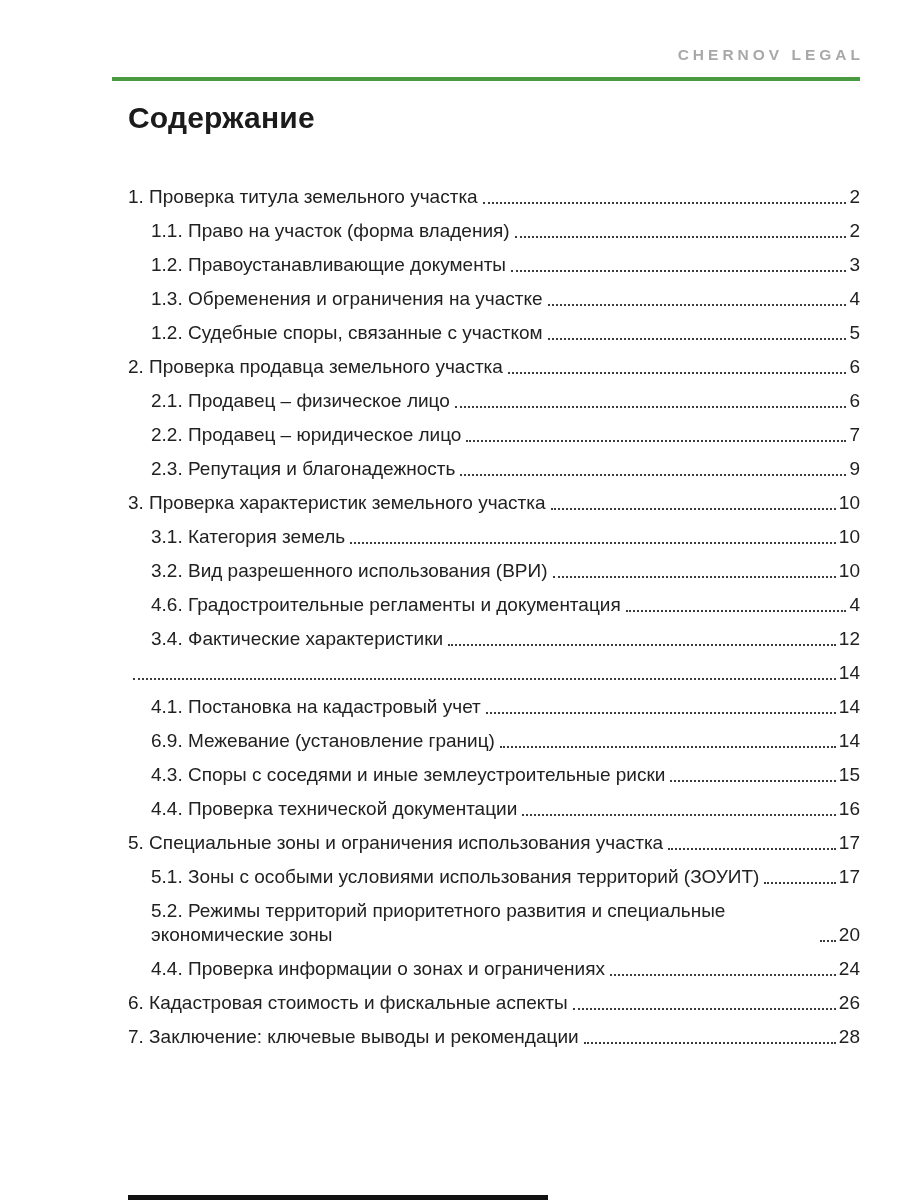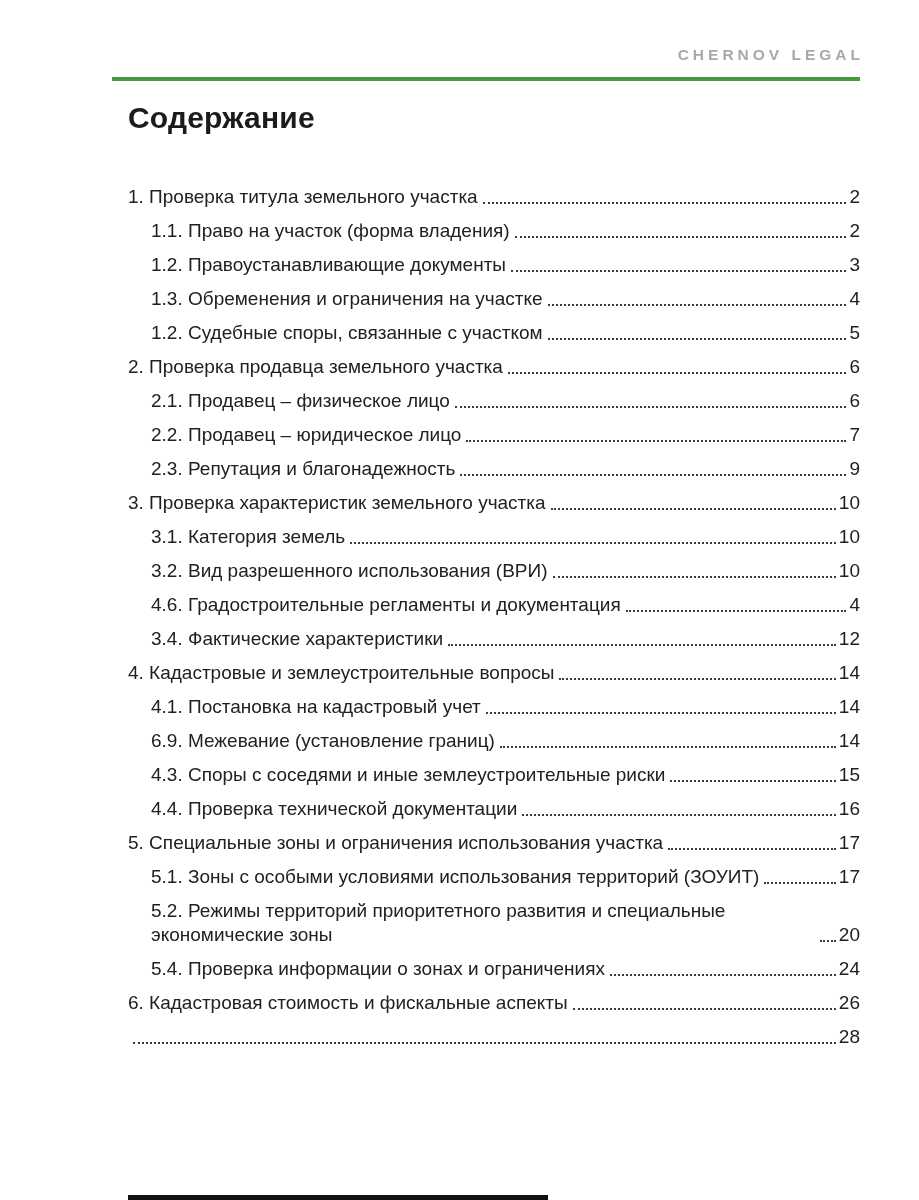--- a/index.html
+++ b/index.html
@@ -169,21 +169,20 @@
     <span class="toc-page">4</span>
   </div>
 
   <div class="toc-row level-2">
     <span class="toc-label">3.4. Фактические характеристики</span>
     <span class="toc-dots"></span>
     <span class="toc-page">12</span>
   </div>
 
   <div class="toc-row level-1">
-    <span class="toc-label">4. Кадастровые и землеустроительные вопросы</span>
     <span class="toc-dots"></span>
     <span class="toc-page">14</span>
   </div>
 
   <div class="toc-row level-2">
     <span class="toc-label">4.1. Постановка на кадастровый учет</span>
     <span class="toc-dots"></span>
     <span class="toc-page">14</span>
   </div>
 
@@ -218,32 +217,33 @@
   </div>
 
   <div class="toc-row level-2">
     <span class="toc-label">5.2. Режимы территорий приоритетного развития и специальные экономические зоны</span>
     <span class="toc-dots"></span>
     <span class="toc-page">20</span>
   </div>
 
 
   <div class="toc-row level-2">
-    <span class="toc-label">5.4. Проверка информации о зонах и ограничениях</span>
+    <span class="toc-label">4.4. Проверка информации о зонах и ограничениях</span>
     <span class="toc-dots"></span>
     <span class="toc-page">24</span>
   </div>
 
   <div class="toc-row level-1">
     <span class="toc-label">6. Кадастровая стоимость и фискальные аспекты</span>
     <span class="toc-dots"></span>
     <span class="toc-page">26</span>
   </div>
 
   <div class="toc-row level-1">
+    <span class="toc-label">7. Заключение: ключевые выводы и рекомендации</span>
     <span class="toc-dots"></span>
     <span class="toc-page">28</span>
   </div>
 </div>
 
   <div class="footer-rule"></div>
 
 </div>
 
 </body></html>

